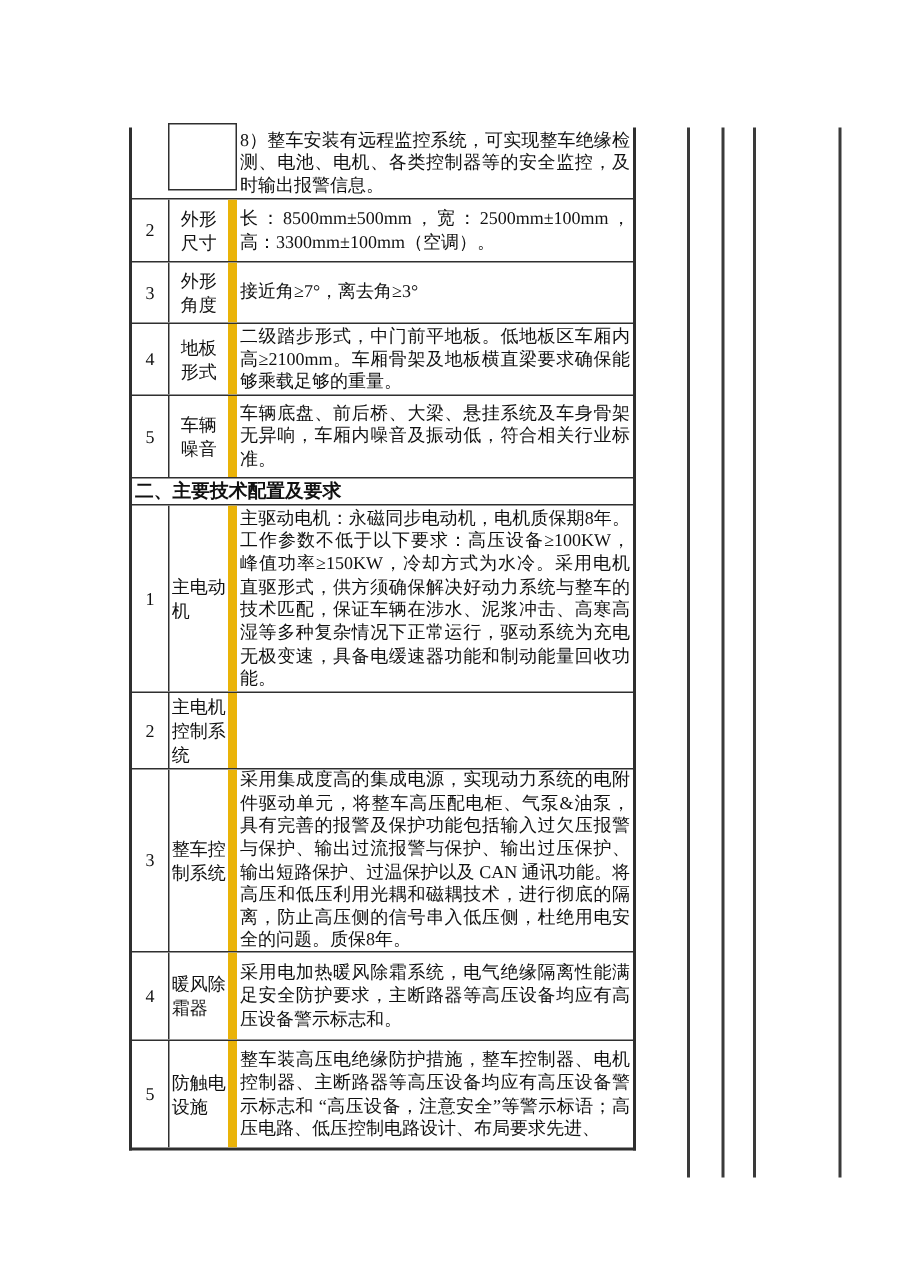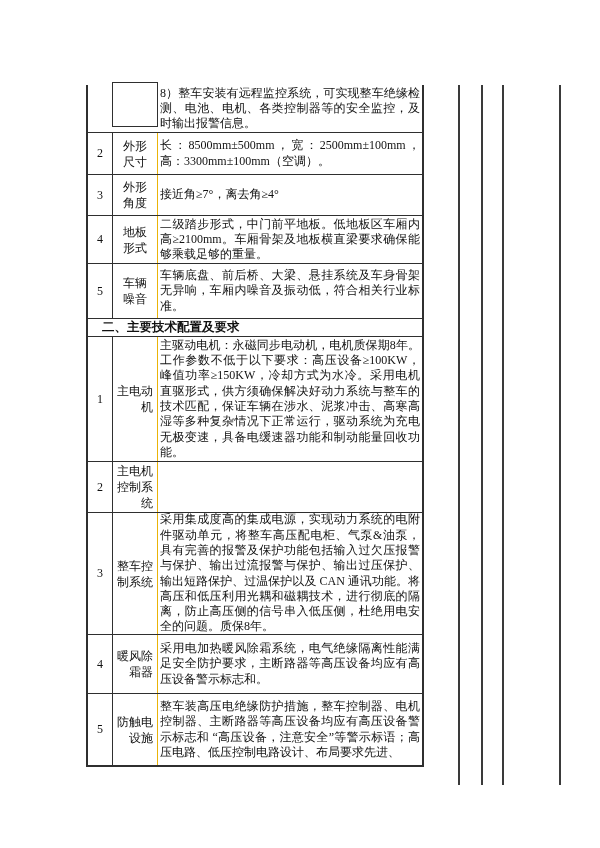--- a/index.html
+++ b/index.html
@@ -10,32 +10,32 @@
   .page{position:absolute;left:0;top:0;width:600px;height:848px;margin-top:12px;}
   .main-table{
     position:absolute;left:86px;top:73px;width:338px;box-sizing:border-box;
     border-left:2px solid #2f2f2f;border-right:2px solid #2f2f2f;border-bottom:2px solid #2f2f2f;
   }
   .trow{display:flex;box-sizing:border-box;border-bottom:1px solid #2f2f2f;overflow:hidden;}
   .trow:last-child{border-bottom:none;}
   .cell{box-sizing:border-box;overflow:hidden;display:flex;align-items:center;}
   .num-cell{width:25px;border-right:1px solid #2f2f2f;justify-content:center;font-size:12px;}
   .label-cell{
-    width:45px;border-right:1px solid #eab308;justify-content:center;text-align:right;
+    width:45px;border-right:6px solid #eab308;justify-content:center;text-align:left;
     font-size:12px;line-height:16px;white-space:pre-line;
   }
   .content-cell{
     flex:1;font-size:12px;line-height:15.3px;padding:0 2px;
     text-align:justify;word-break:break-all;align-items:center;
   }
   .content-inner{width:100%;}
   .full-cell{flex:1;padding-left:72px;}
   .header-row{
     display:flex;align-items:center;box-sizing:border-box;border-bottom:1px solid #2f2f2f;
-    font-weight:bold;font-size:12.5px;padding-left:14px;overflow:hidden;
+    font-weight:bold;font-size:12.5px;padding-left:2px;overflow:hidden;
   }
   .empty-box{
     position:absolute;left:112px;top:70px;width:46px;height:45px;box-sizing:border-box;
     border:1.5px solid #2f2f2f;background:#fff;
   }
   .rail-line{position:absolute;top:73px;width:2px;height:700px;background:#3a3a3a;}
 </style>
 </head>
 <body>
 
@@ -56,21 +56,21 @@
       <div class="cell content-cell">
         <div class="content-inner">长：8500mm±500mm，宽：2500mm±100mm，高：3300mm±100mm（空调）。</div>
       </div>
     </div>
 
     <div class="trow" style="height:41px">
       <div class="cell num-cell">3</div>
       <div class="cell label-cell">外形
 角度</div>
       <div class="cell content-cell">
-        <div class="content-inner">接近角≥7°，离去角≥4°</div>
+        <div class="content-inner">接近角≥7°，离去角≥3°</div>
       </div>
     </div>
 
     <div class="trow" style="height:48px">
       <div class="cell num-cell">4</div>
       <div class="cell label-cell">地板
 形式</div>
       <div class="cell content-cell">
         <div class="content-inner">二级踏步形式，中门前平地板。低地板区车厢内高≥2100mm。车厢骨架及地板横直梁要求确保能够乘载足够的重量。</div>
       </div>

